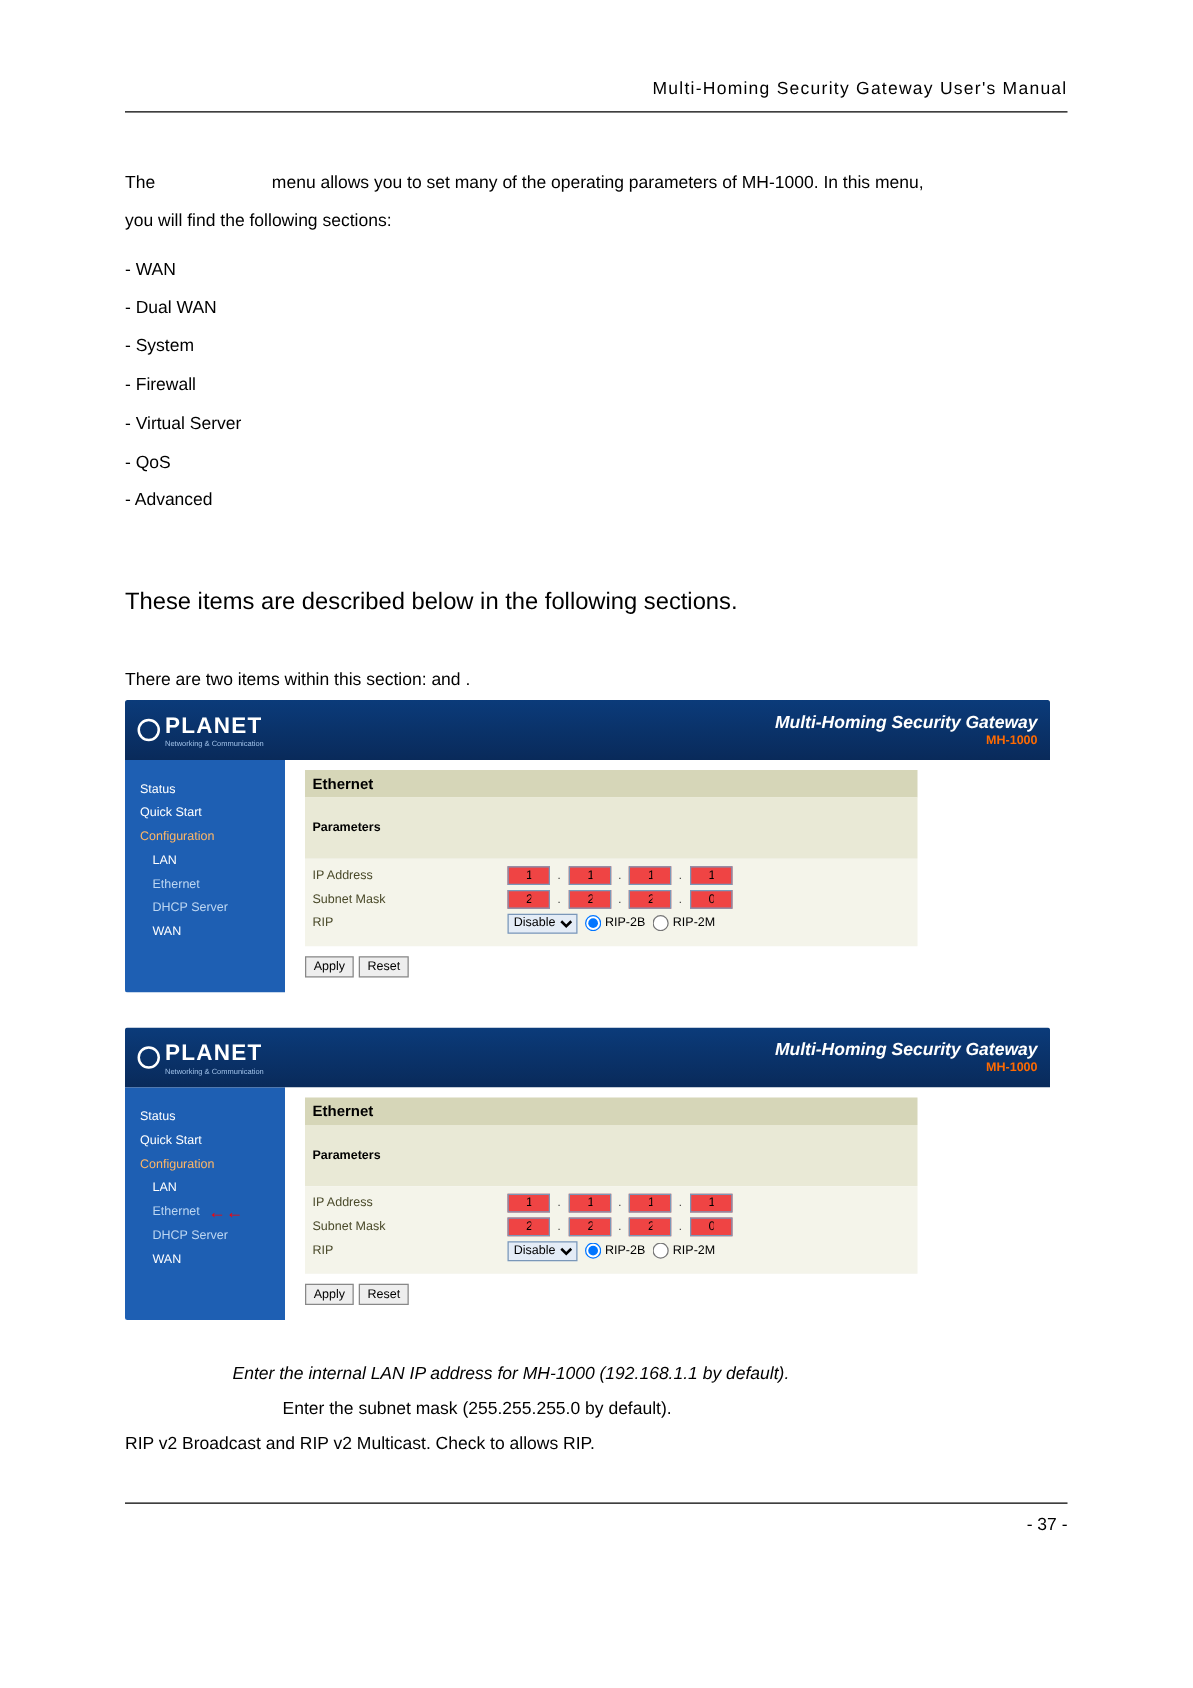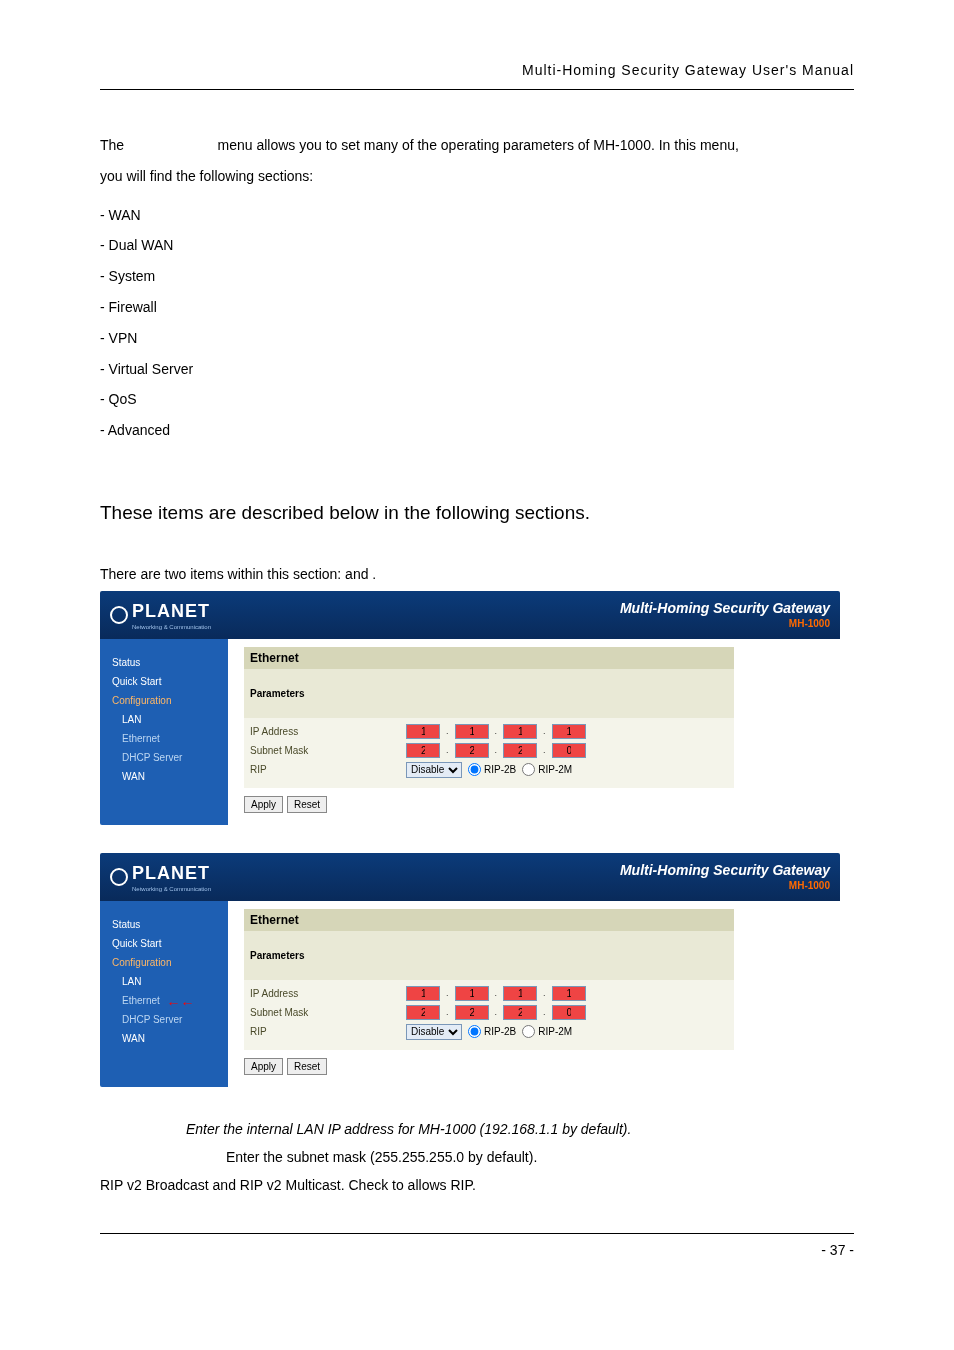--- a/index.html
+++ b/index.html
@@ -224,21 +224,20 @@
   <div class="body-text">
     <span class="body-line"><span>The </span><span>                      </span><span> menu allows you to set many of the operating parameters of MH-1000. In this menu,</span></span><br>
     <span>you will find the following sections:</span>
   </div>
 
   <div>
     <div class="list-item">- WAN</div>
     <div class="list-item">- Dual WAN</div>
     <div class="list-item">- System</div>
     <div class="list-item">- Firewall</div>
-    <div class="list-item">- VPN</div>
     <div class="list-item">- Virtual Server</div>
     <div class="list-item">- QoS</div>
     <div class="list-item">- Advanced</div>
   </div>
 
   <div class="para">These items are described below in the following sections.</div>
 
   <div class="sub-line">
     <span>There are two items within this section: </span>
     <span>                  </span>

